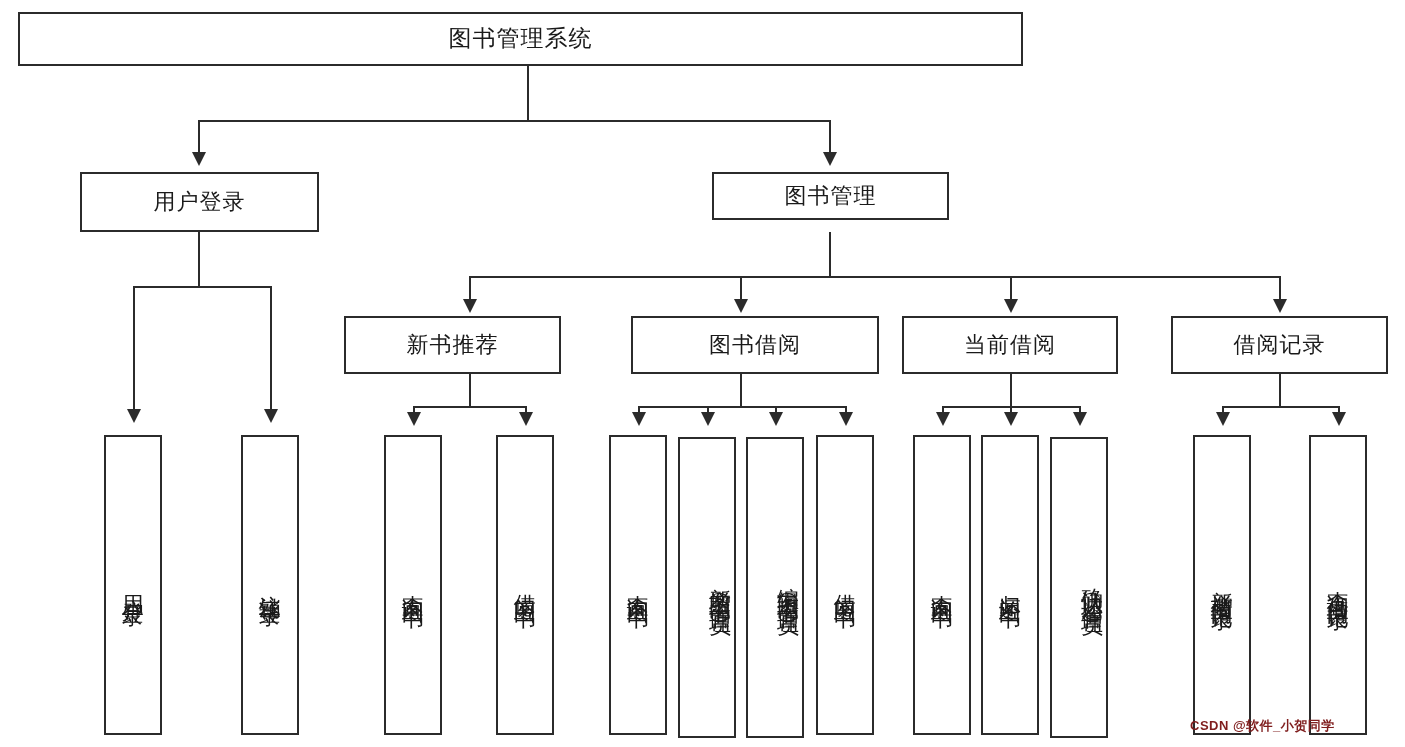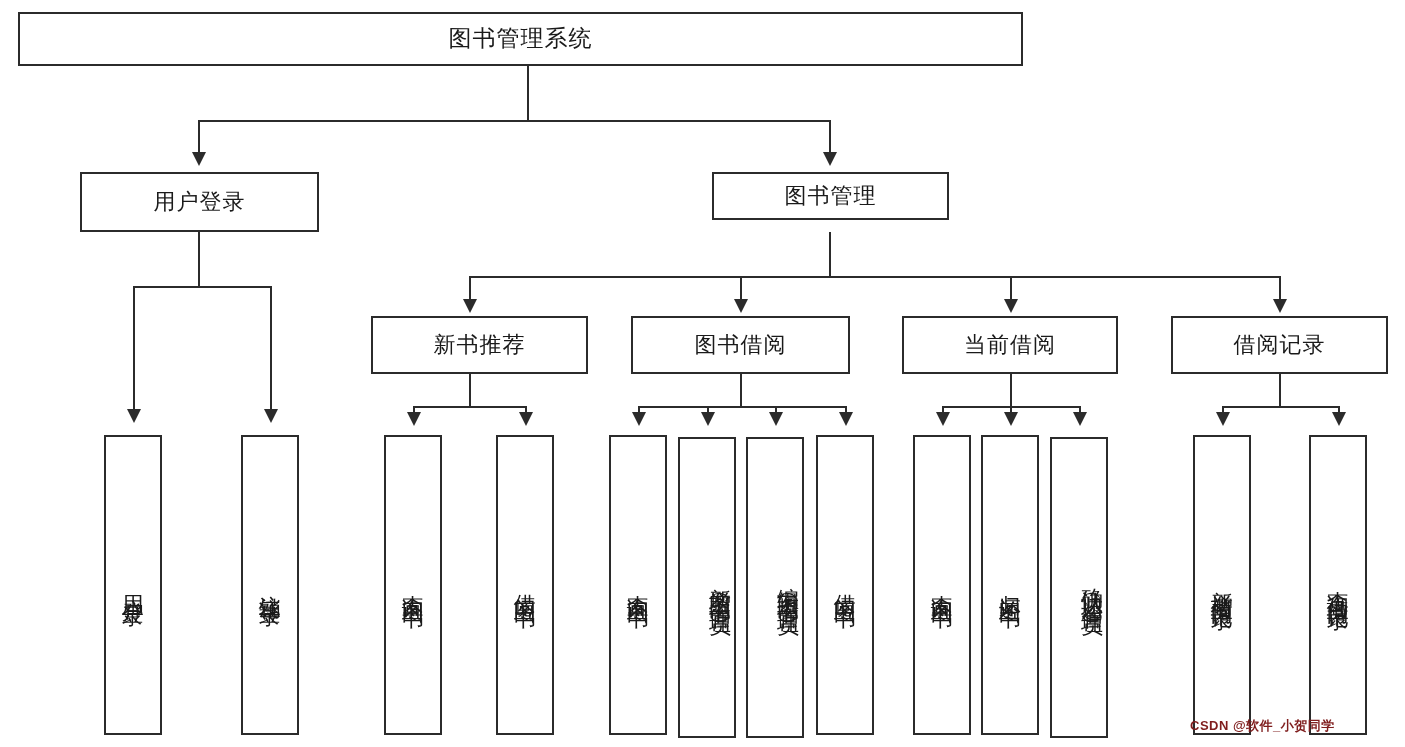--- a/index.html
+++ b/index.html
@@ -103,22 +103,22 @@
   <div class="hline" style="left:469px; top:276px; width:811px;"></div>
   <div class="vline" style="left:469px; top:276px; height:24px;"></div>
   <div class="arrow" style="left:463px; top:299px;"></div>
   <div class="vline" style="left:740px; top:276px; height:24px;"></div>
   <div class="arrow" style="left:734px; top:299px;"></div>
   <div class="vline" style="left:1010px; top:276px; height:24px;"></div>
   <div class="arrow" style="left:1004px; top:299px;"></div>
   <div class="vline" style="left:1279px; top:276px; height:24px;"></div>
   <div class="arrow" style="left:1273px; top:299px;"></div>
 
-  <div class="node horiz" style="left:371px; top:316px; width:217px; height:58px;">新书推荐</div>
-  <div class="node horiz" style="left:631px; top:316px; width:219px; height:58px;">图书借阅</div>
+  <div class="node horiz" style="left:344px; top:316px; width:217px; height:58px;">新书推荐</div>
+  <div class="node horiz" style="left:631px; top:316px; width:248px; height:58px;">图书借阅</div>
   <div class="node horiz" style="left:1171px; top:316px; width:217px; height:58px;">借阅记录</div>
   <div class="node horiz" style="left:902px; top:316px; width:216px; height:58px;">当前借阅</div>
 
   <div class="vline" style="left:469px; top:374px; height:32px;"></div>
   <div class="hline" style="left:413px; top:406px; width:113px;"></div>
   <div class="vline" style="left:413px; top:406px; height:8px;"></div>
   <div class="arrow" style="left:407px; top:412px;"></div>
   <div class="vline" style="left:525px; top:406px; height:8px;"></div>
   <div class="arrow" style="left:519px; top:412px;"></div>
 

